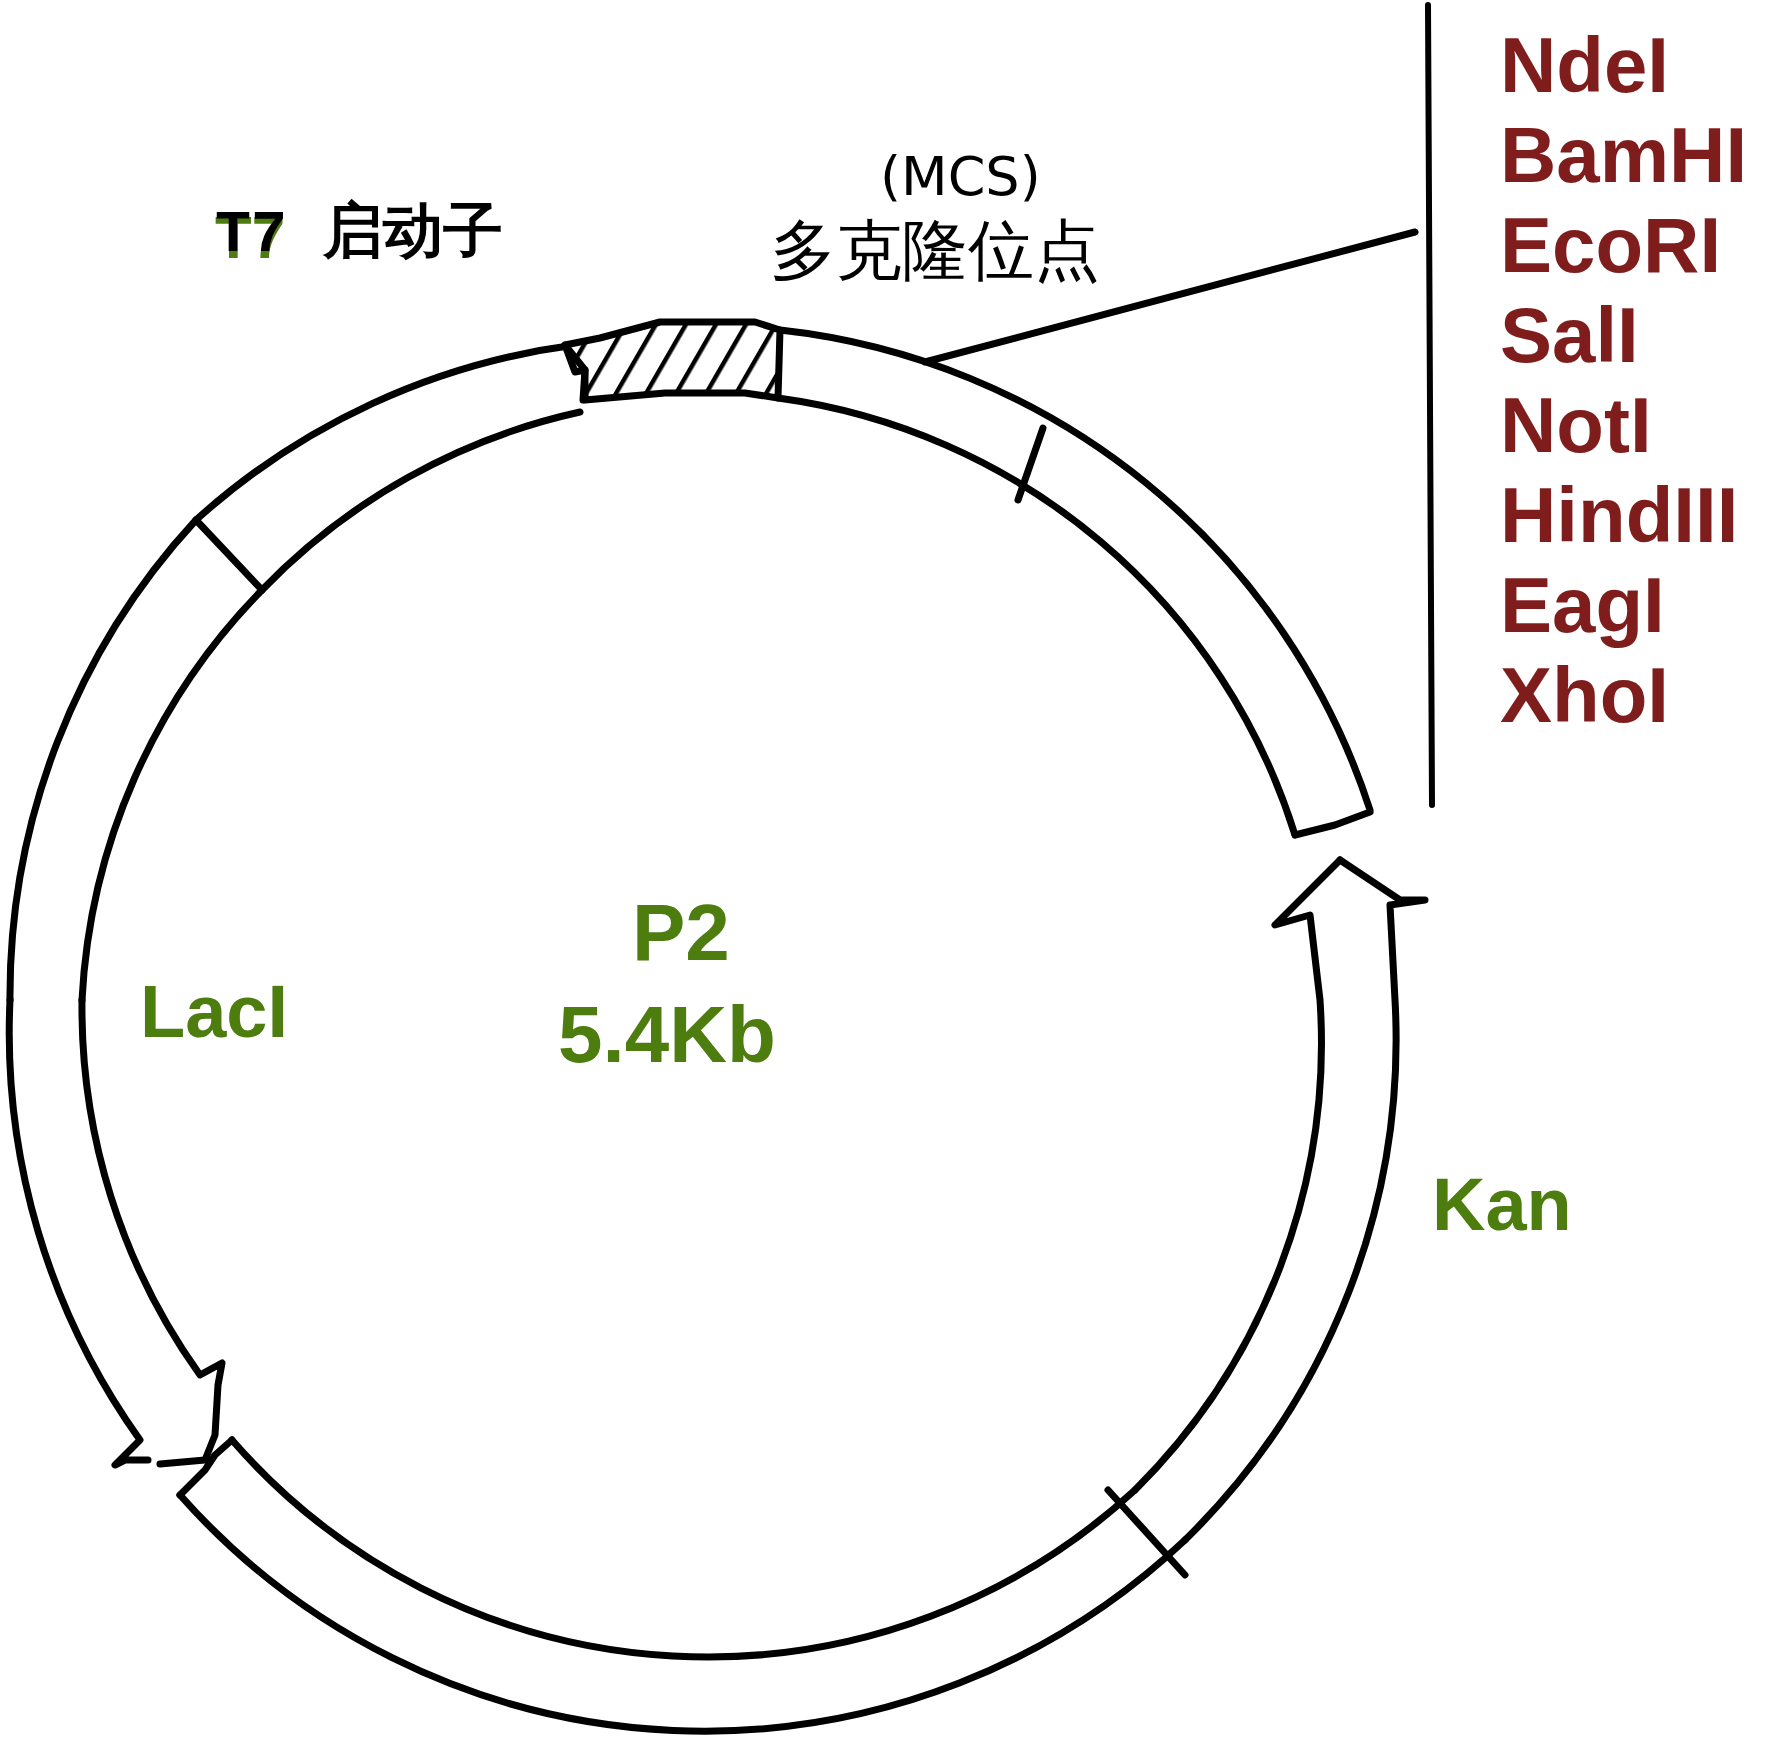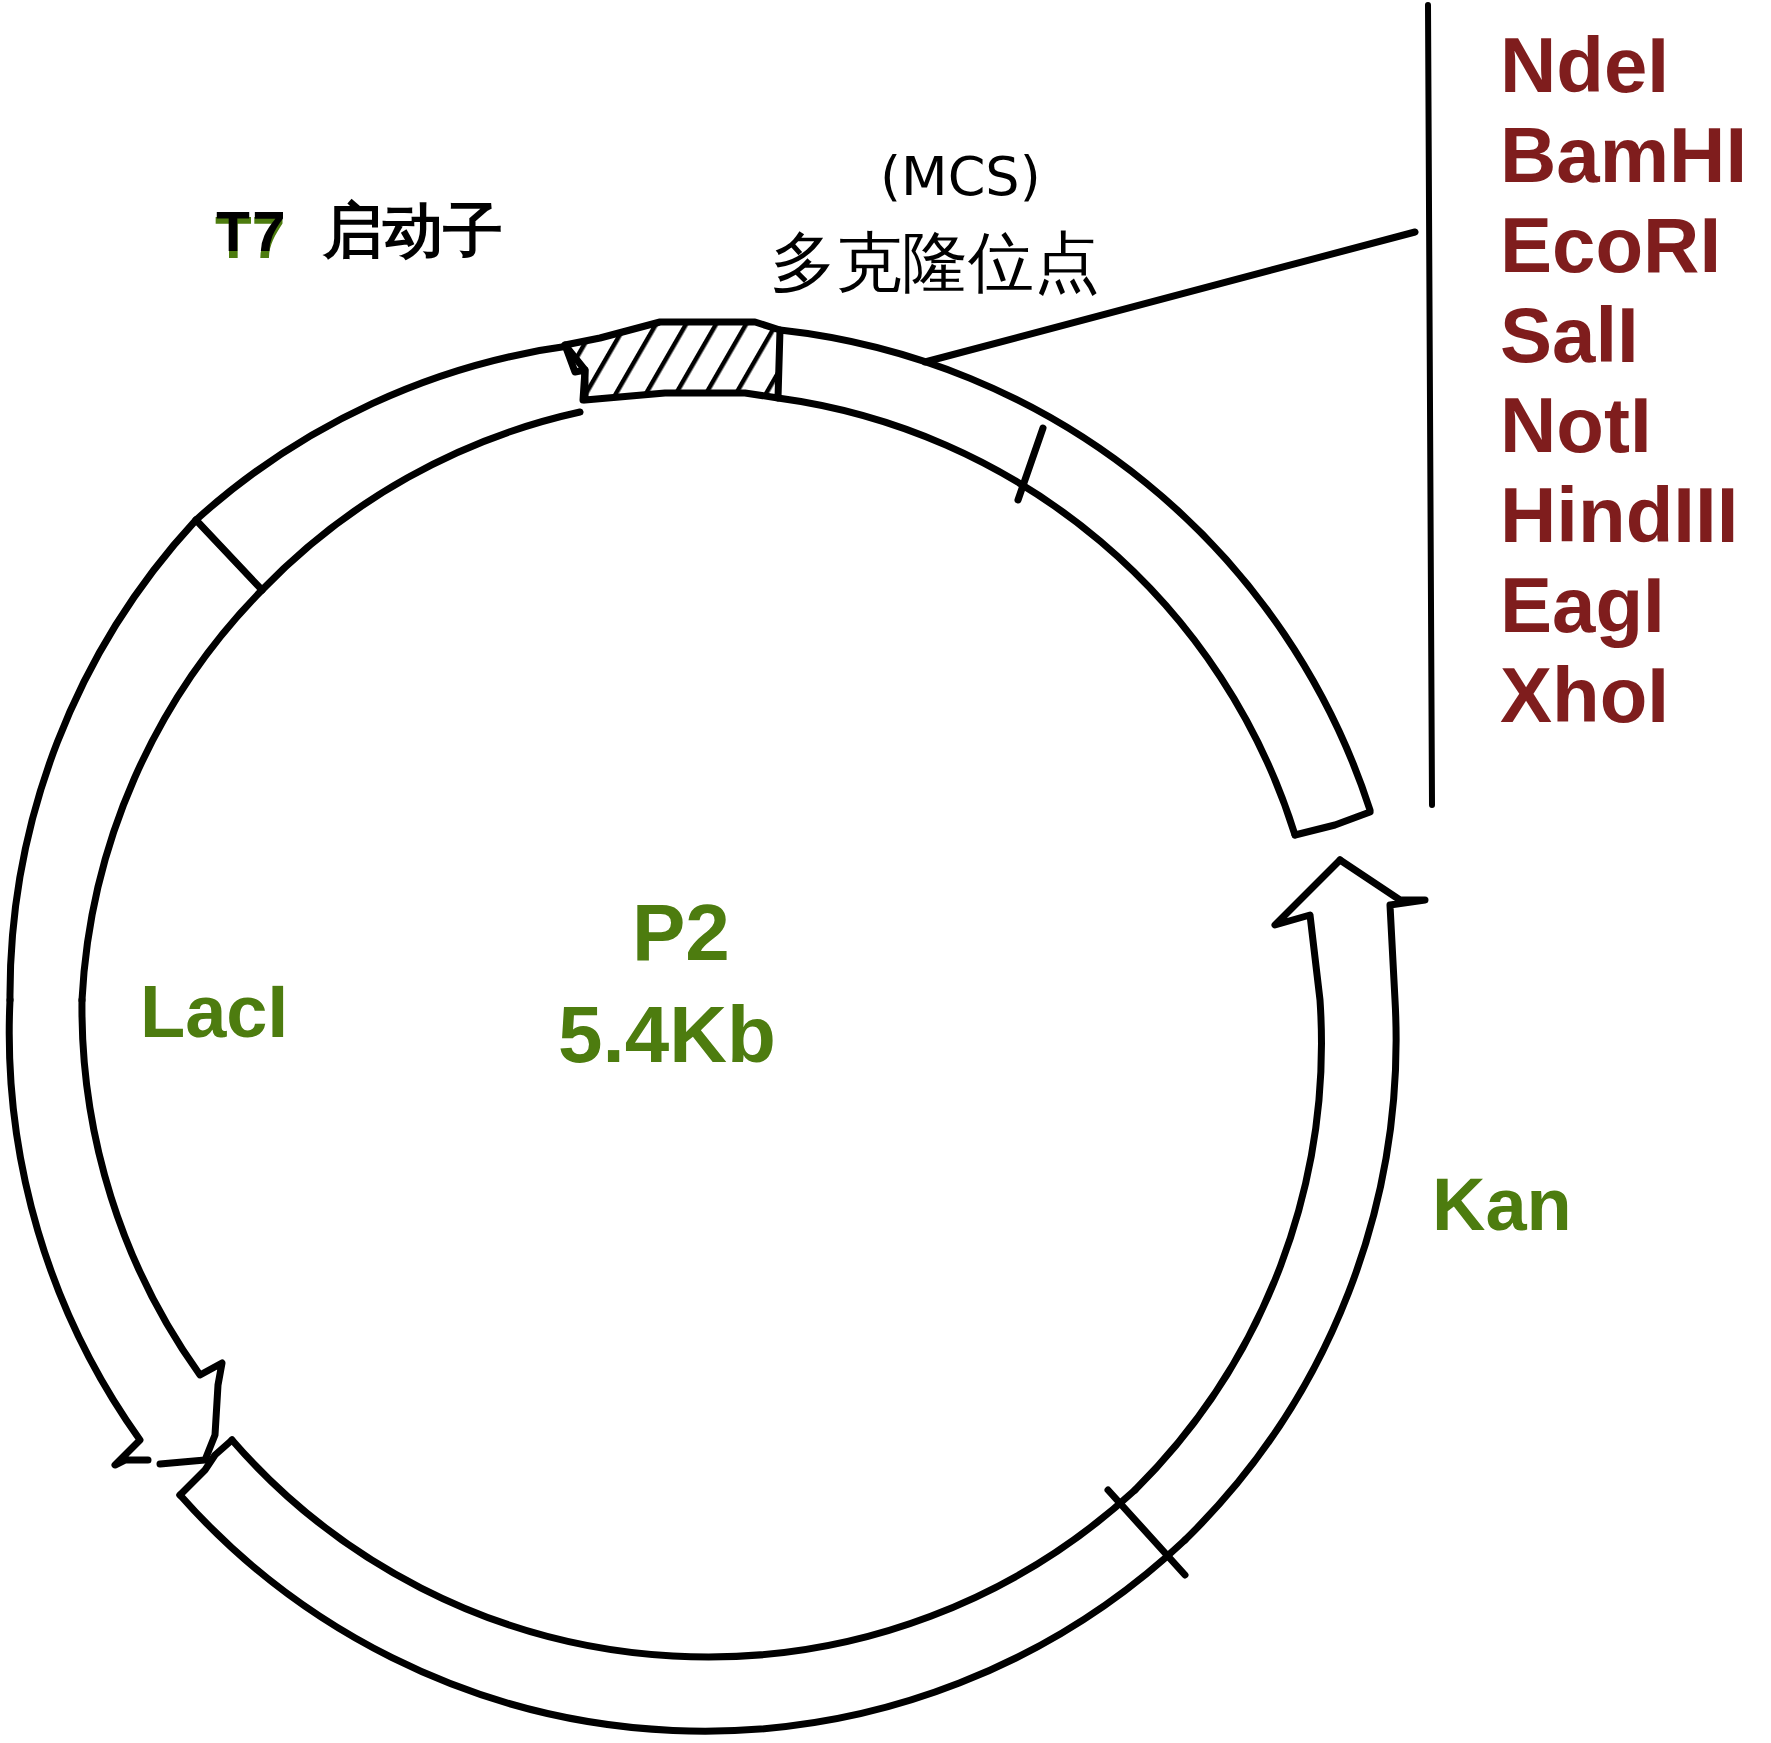--- a/index.html
+++ b/index.html
@@ -57,21 +57,21 @@
 </svg>
 
 <div class="lbl" style="left:215px; top:208px; font-size:60px; font-weight:bold;">T7</div>
 <div class="cjk" style="left:215px; top:205px; font-size:60px;font-family:Liberation Mono, monospace;">
   <span style="font-weight:bold;">T7 启动子</span>
 </div>
 
 <div class="cjk" style="left:880px; top:150px; font-size:54px;">
   <span>(MCS)</span>
 </div>
-<div class="cjk" style="left:770px; top:218px; font-size:66px;margin-top:12px;">
+<div class="cjk" style="left:770px; top:218px; font-size:66px;">
   <span>多克隆位点</span>
 </div>
 
 <div class="lbl" style="left:632px; top:893px; font-size:80px;">P2</div>
 <div class="lbl" style="left:558px; top:995px; font-size:80px;">5.4Kb</div>
 
 <div class="lbl" style="left:140px; top:975px; font-size:74px;">LacI</div>
 
 <div class="lbl" style="left:1432px; top:1168px; font-size:74px;">Kan</div>
 

